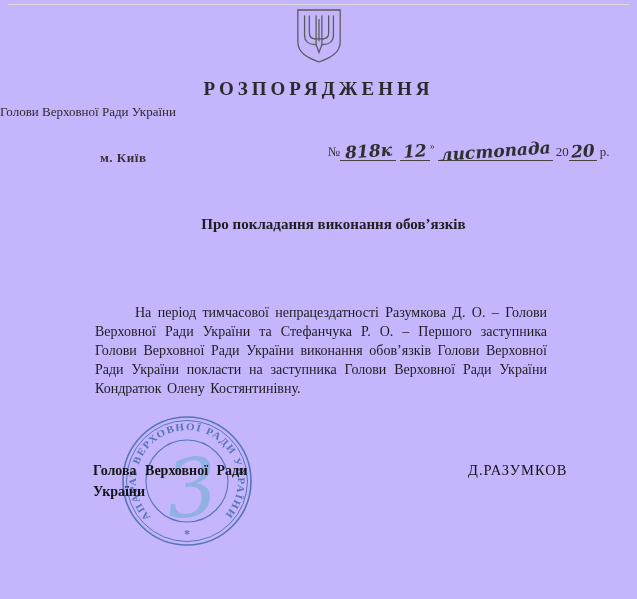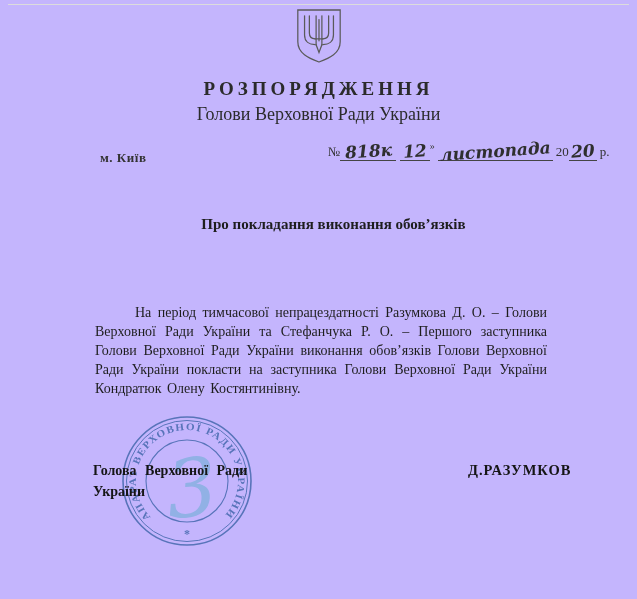--- a/index.html
+++ b/index.html
@@ -7,22 +7,22 @@
     position:relative;width:637px;height:599px;background:#c4b5fd;
     font-family:"Liberation Serif", serif;color:#222;overflow:hidden;
   }
   .topline{position:absolute;top:4px;left:8px;right:8px;height:1px;background:#dcdcdc;}
   .emblem{position:absolute;left:293px;top:8px;width:52px;height:56px;}
   .doc-title{
     position:absolute;top:78px;left:0;width:100%;text-align:center;
     font-size:19px;font-weight:bold;letter-spacing:4px;color:#2b2b2b;
   }
   .doc-subtitle{
-    position:absolute;top:104px;left:0;width:100%;text-align:center;
-    font-size:18px;color:#2b2b2b;
+    position:absolute;top:104px;left:0;width:100%;text-align:left;
+    font-size:13px;color:#2b2b2b;
   }
   .place{
     position:absolute;top:150px;left:100px;font-size:13px;font-weight:bold;
     letter-spacing:0.5px;color:#333;
   }
   .numline{
     position:absolute;top:140px;left:328px;font-size:13px;color:#333;white-space:nowrap;
   }
   .numline .printed{font-size:13px;}
   .fld{display:inline-block;border-bottom:1px solid #444;text-align:center;padding:0 2px;}
@@ -44,21 +44,21 @@
     text-align:justify;text-indent:40px;color:#1e1e1e;word-spacing:2px;
   }
   .para-1{top:253px;}
   .para-2{top:303px;}
   .sig-block{
     position:absolute;top:460px;left:93px;width:198px;text-align:left;
     font-weight:bold;font-size:14px;line-height:21px;color:#151515;z-index:2;
   }
   .sig-line1{word-spacing:5px;}
   .sig-name{
-    position:absolute;top:462px;left:468px;font-weight:bold;font-size:14.5px;
+    position:absolute;top:462px;left:468px;font-weight:normal;font-size:14.5px;
     letter-spacing:1px;color:#151515;z-index:2;
   }
   .stamp{position:absolute;left:118px;top:412px;width:138px;height:138px;z-index:1;opacity:0.92;}
 </style>
 </head>
 <body>
 
 <div class="page">
 
   <div class="topline"></div>

